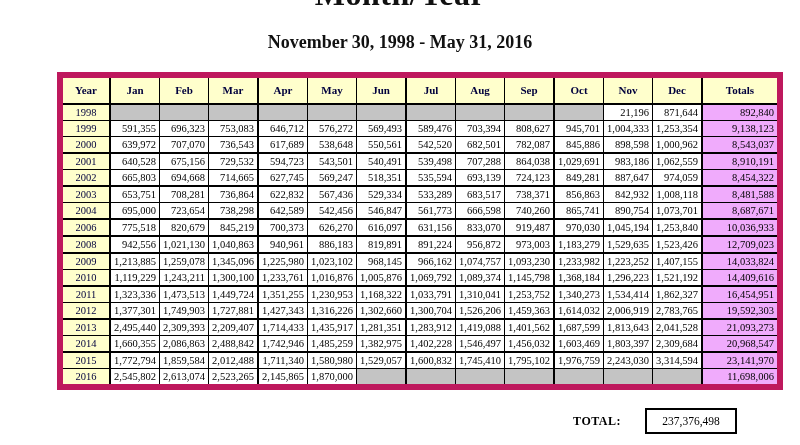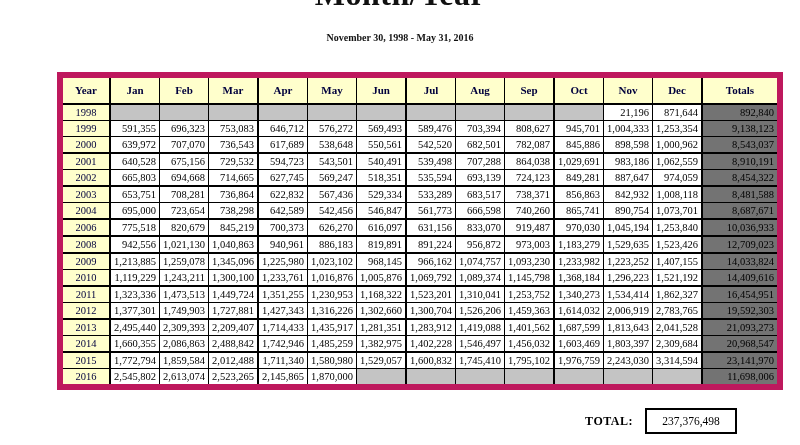--- a/index.html
+++ b/index.html
@@ -3,39 +3,39 @@
 <meta charset="utf-8">
 <style>
   html,body{margin:0;padding:0;background:#fff;}
   #page{
     position:relative;width:800px;height:445px;background:#fff;overflow:hidden;
     font-family:"Liberation Serif","DejaVu Serif",serif;color:#000;
   }
   
   .title-clip{position:absolute;top:0;left:0;width:800px;height:13px;overflow:hidden;text-align:center;}
   .title-clip h1{margin:-24px 0 0 0;font-size:32px;font-weight:bold;color:#111;letter-spacing:.5px;}
-  .subtitle{position:absolute;top:32px;left:0;width:800px;text-align:center;font-size:10px;font-weight:bold;color:#111;}
+  .subtitle{position:absolute;top:32px;left:0;width:800px;text-align:center;font-size:18px;font-weight:bold;color:#111;}
   
   table{position:absolute;top:72px;left:57px;border-collapse:collapse;table-layout:fixed;
         border:6px solid #be185d;font-size:10.5px;}
   col.c-year{width:50px;} col.c-mon{width:46px;} col.c-tot{width:78px;}
   th,td{border:1px solid #000;padding:0 3px;height:15px;line-height:15px;overflow:hidden;white-space:nowrap;}
   thead th{background:#ffffcc;color:#00003d;font-weight:bold;font-size:11px;height:25px;text-align:center;
            border-bottom:2px solid #000;}
   td{text-align:right;background:#fff;}
   td.year{background:#ffffcc;color:#00003d;font-weight:normal;text-align:center;}
   td.empty{background:#c4c4c4;}
-  td.total{background:#737373;margin-top:40px;}
+  td.total{background:#f0abfc;margin-top:40px;}
   .thickL{border-left:2px solid #000 !important;}
   tr.thickB td{border-bottom:2px solid #000;}
   
   .footer{position:absolute;top:408px;left:0;width:737px;display:flex;justify-content:flex-end;align-items:center;}
   .footer .label{font-weight:bold;font-size:12px;margin-right:12px;letter-spacing:.5px;}
   .footer .box{border:2px solid #000;background:#fff;width:88px;height:22px;line-height:22px;
-               text-align:center;font-size:11.5px;}
+               text-align:center;font-size:11.5px;margin-left:12px;}
 </style>
 </head>
 <body>
 
 <div id="page">
   <div class="title-clip">
     <h1>Month/Year</h1>
   </div>
   <div class="subtitle">November 30, 1998 - May 31, 2016</div>
 
@@ -252,21 +252,21 @@
           <td class="total thickL">14,409,616</td>
         </tr>
         <tr>
           <td class="year">2011</td>
           <td class="thickL">1,323,336</td>
           <td>1,473,513</td>
           <td>1,449,724</td>
           <td class="thickL">1,351,255</td>
           <td>1,230,953</td>
           <td>1,168,322</td>
-          <td class="thickL">1,523,201</td>
+          <td class="thickL">1,033,791</td>
           <td>1,310,041</td>
           <td>1,253,752</td>
           <td class="thickL">1,340,273</td>
           <td>1,534,414</td>
           <td>1,862,327</td>
           <td class="total thickL">16,454,951</td>
         </tr>
         <tr class="thickB">
           <td class="year">2012</td>
           <td class="thickL">1,377,301</td>

